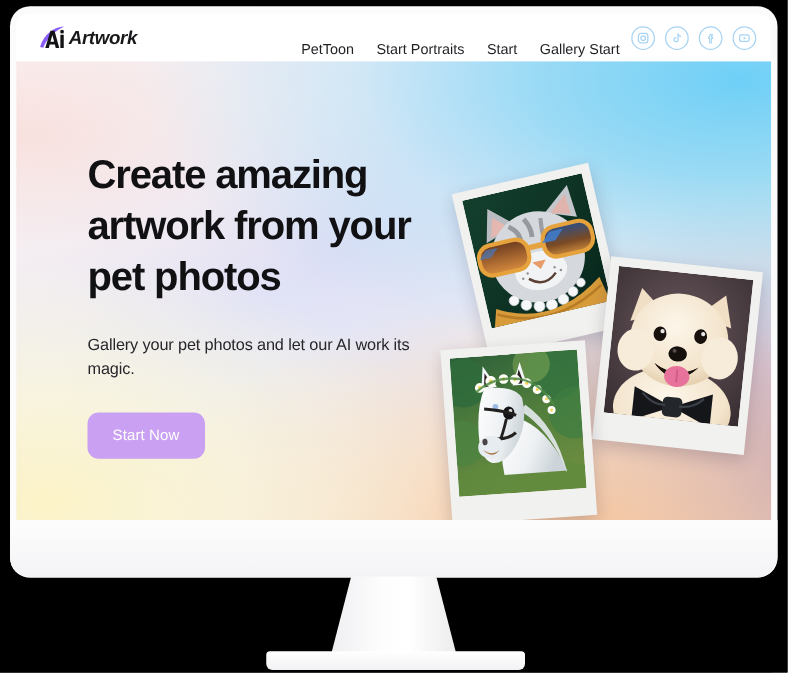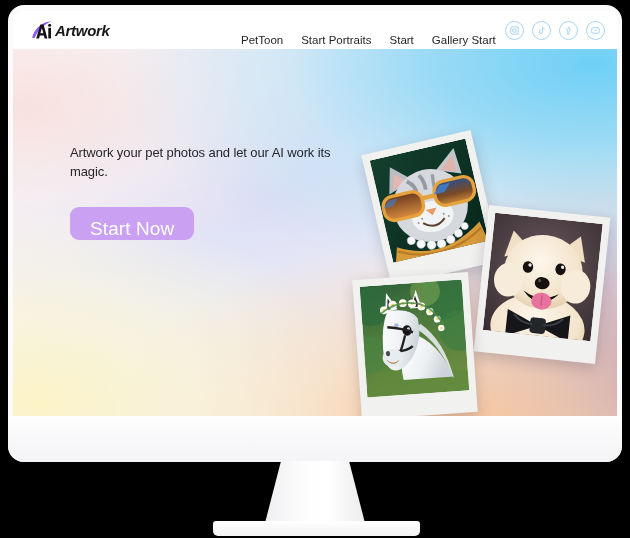--- a/index.html
+++ b/index.html
@@ -183,27 +183,27 @@
     padding-top: 24px;
     font-size: 13px;
     line-height: 19px;
     color: #26262b;
     font-weight: 400;
     letter-spacing: -0.1px;
   }
   .cta-button {
     margin-top: 26px;
     display: inline-block;
-    padding: 11px 20px 0;
+    padding: 11px 20px 12px;
     border: none;
     border-radius: 9px;
     background: #c9a0f2;
     color: #ffffff;
     font-family: "Liberation Sans", sans-serif;
-    font-size: 19px;
+    font-size: 12px;
     font-weight: 400;
     letter-spacing: 0.1px;
     cursor: pointer;
     text-align: right;
   }
 
   
   .polaroid {
     position: absolute;
     background: #f1f1ef;
@@ -305,21 +305,22 @@
             <rect x="2.2" y="3.6" width="9.6" height="6.8" rx="1.8" fill="none" stroke="#a8d4f3" stroke-width="1.3"></rect>
             <path d="M6.1 5.6 L9.2 7.0 L6.1 8.4 Z" fill="#a8d4f3"></path>
           </svg>
         </span>
       </div>
     </div>
 
     <div class="hero">
 
       <div class="hero-copy">
-        <p class="subhead">Artwork your pet photos and let our AI work its magic.</p>
+        <h1 class="headline">Create amazing artwork from your pet photos</h1>
+        <p class="subhead">Gallery your pet photos and let our AI work its magic.</p>
         <button class="cta-button">Start Now</button>
       </div>
 
       <div class="polaroid polaroid-cat">
         <div class="photo">
           <svg viewBox="0 0 100 95" preserveAspectRatio="xMidYMid slice" aria-hidden="true">
             <defs>
               <linearGradient id="catbg" x1="0" y1="0" x2="1" y2="1">
                 <stop offset="0%" stop-color="#14402e"></stop>
                   <stop offset="100%" stop-color="#07261b"></stop>

